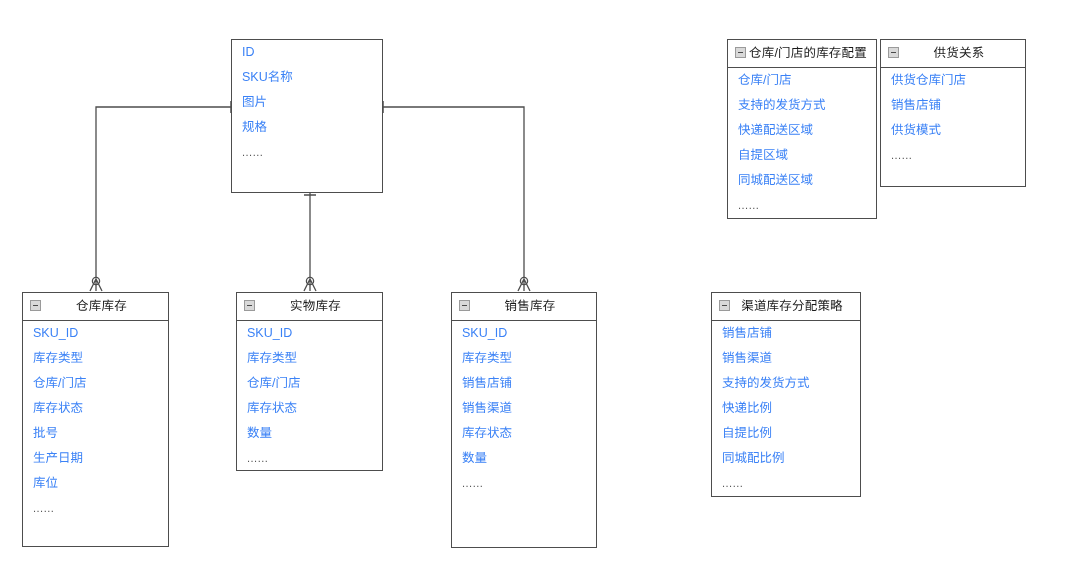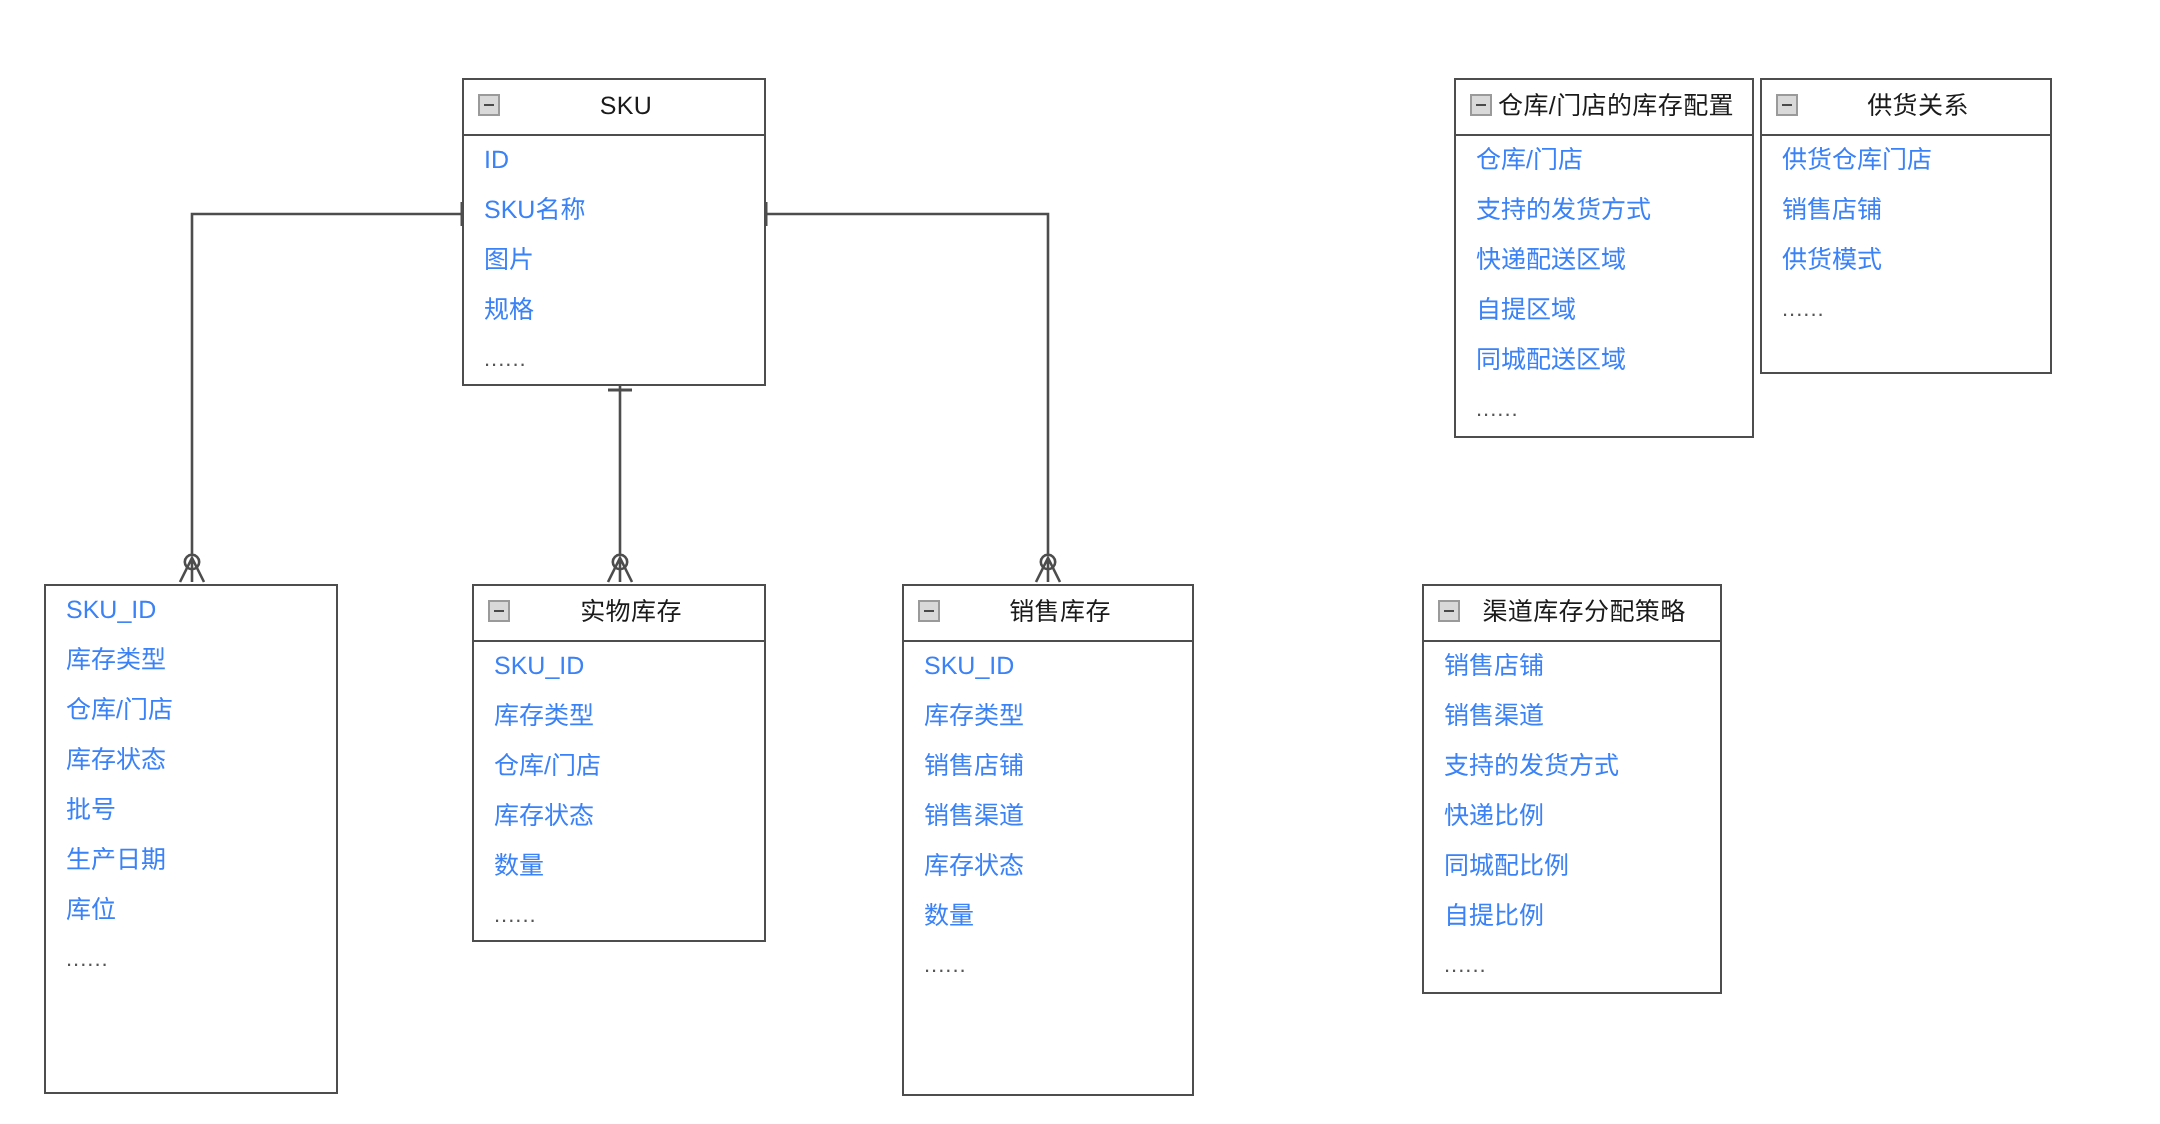--- a/index.html
+++ b/index.html
@@ -143,33 +143,33 @@
       <g>
         <path class="conn-line" d="M 383 107 L 524 107 L 524 277"></path>
         <line x1="383" y1="101" x2="383" y2="113" class="one-tick"></line>
         <circle cx="524" cy="281" r="3.6" class="zero-circle"></circle>
         <path d="M 518 291 L 524 279 L 530 291 M 524 291 L 524 279" class="crow-foot"></path>
       </g>
     </svg>
 
   <div id="entity-layer">
       <div class="entity" style="left: 231px; top: 39px; width: 152px; height: 154px;">
-        <div class="entity-header">
-          <span class="collapse-icon"></span>
-          <span class="entity-title">SKU</span>
-        </div>
         <div class="entity-body">
           <div class="attr">ID</div>
           <div class="attr">SKU名称</div>
           <div class="attr">图片</div>
           <div class="attr">规格</div>
           <div class="attr ellipsis">......</div>
         </div>
       </div>
       <div class="entity" style="left: 22px; top: 292px; width: 147px; height: 255px;">
+        <div class="entity-header">
+          <span class="collapse-icon"></span>
+          <span class="entity-title">仓库库存</span>
+        </div>
         <div class="entity-body">
           <div class="attr">SKU_ID</div>
           <div class="attr">库存类型</div>
           <div class="attr">仓库/门店</div>
           <div class="attr">库存状态</div>
           <div class="attr">批号</div>
           <div class="attr">生产日期</div>
           <div class="attr">库位</div>
           <div class="attr ellipsis">......</div>
         </div>
@@ -232,20 +232,20 @@
       <div class="entity" style="left: 711px; top: 292px; width: 150px; height: 205px;">
         <div class="entity-header">
           <span class="collapse-icon"></span>
           <span class="entity-title">渠道库存分配策略</span>
         </div>
         <div class="entity-body">
           <div class="attr">销售店铺</div>
           <div class="attr">销售渠道</div>
           <div class="attr">支持的发货方式</div>
           <div class="attr">快递比例</div>
+          <div class="attr">自提比例</div>
           <div class="attr">同城配比例</div>
-          <div class="attr">自提比例</div>
           <div class="attr ellipsis">......</div>
         </div>
       </div>
     </div>
 
 </div>
 
 </body></html>

